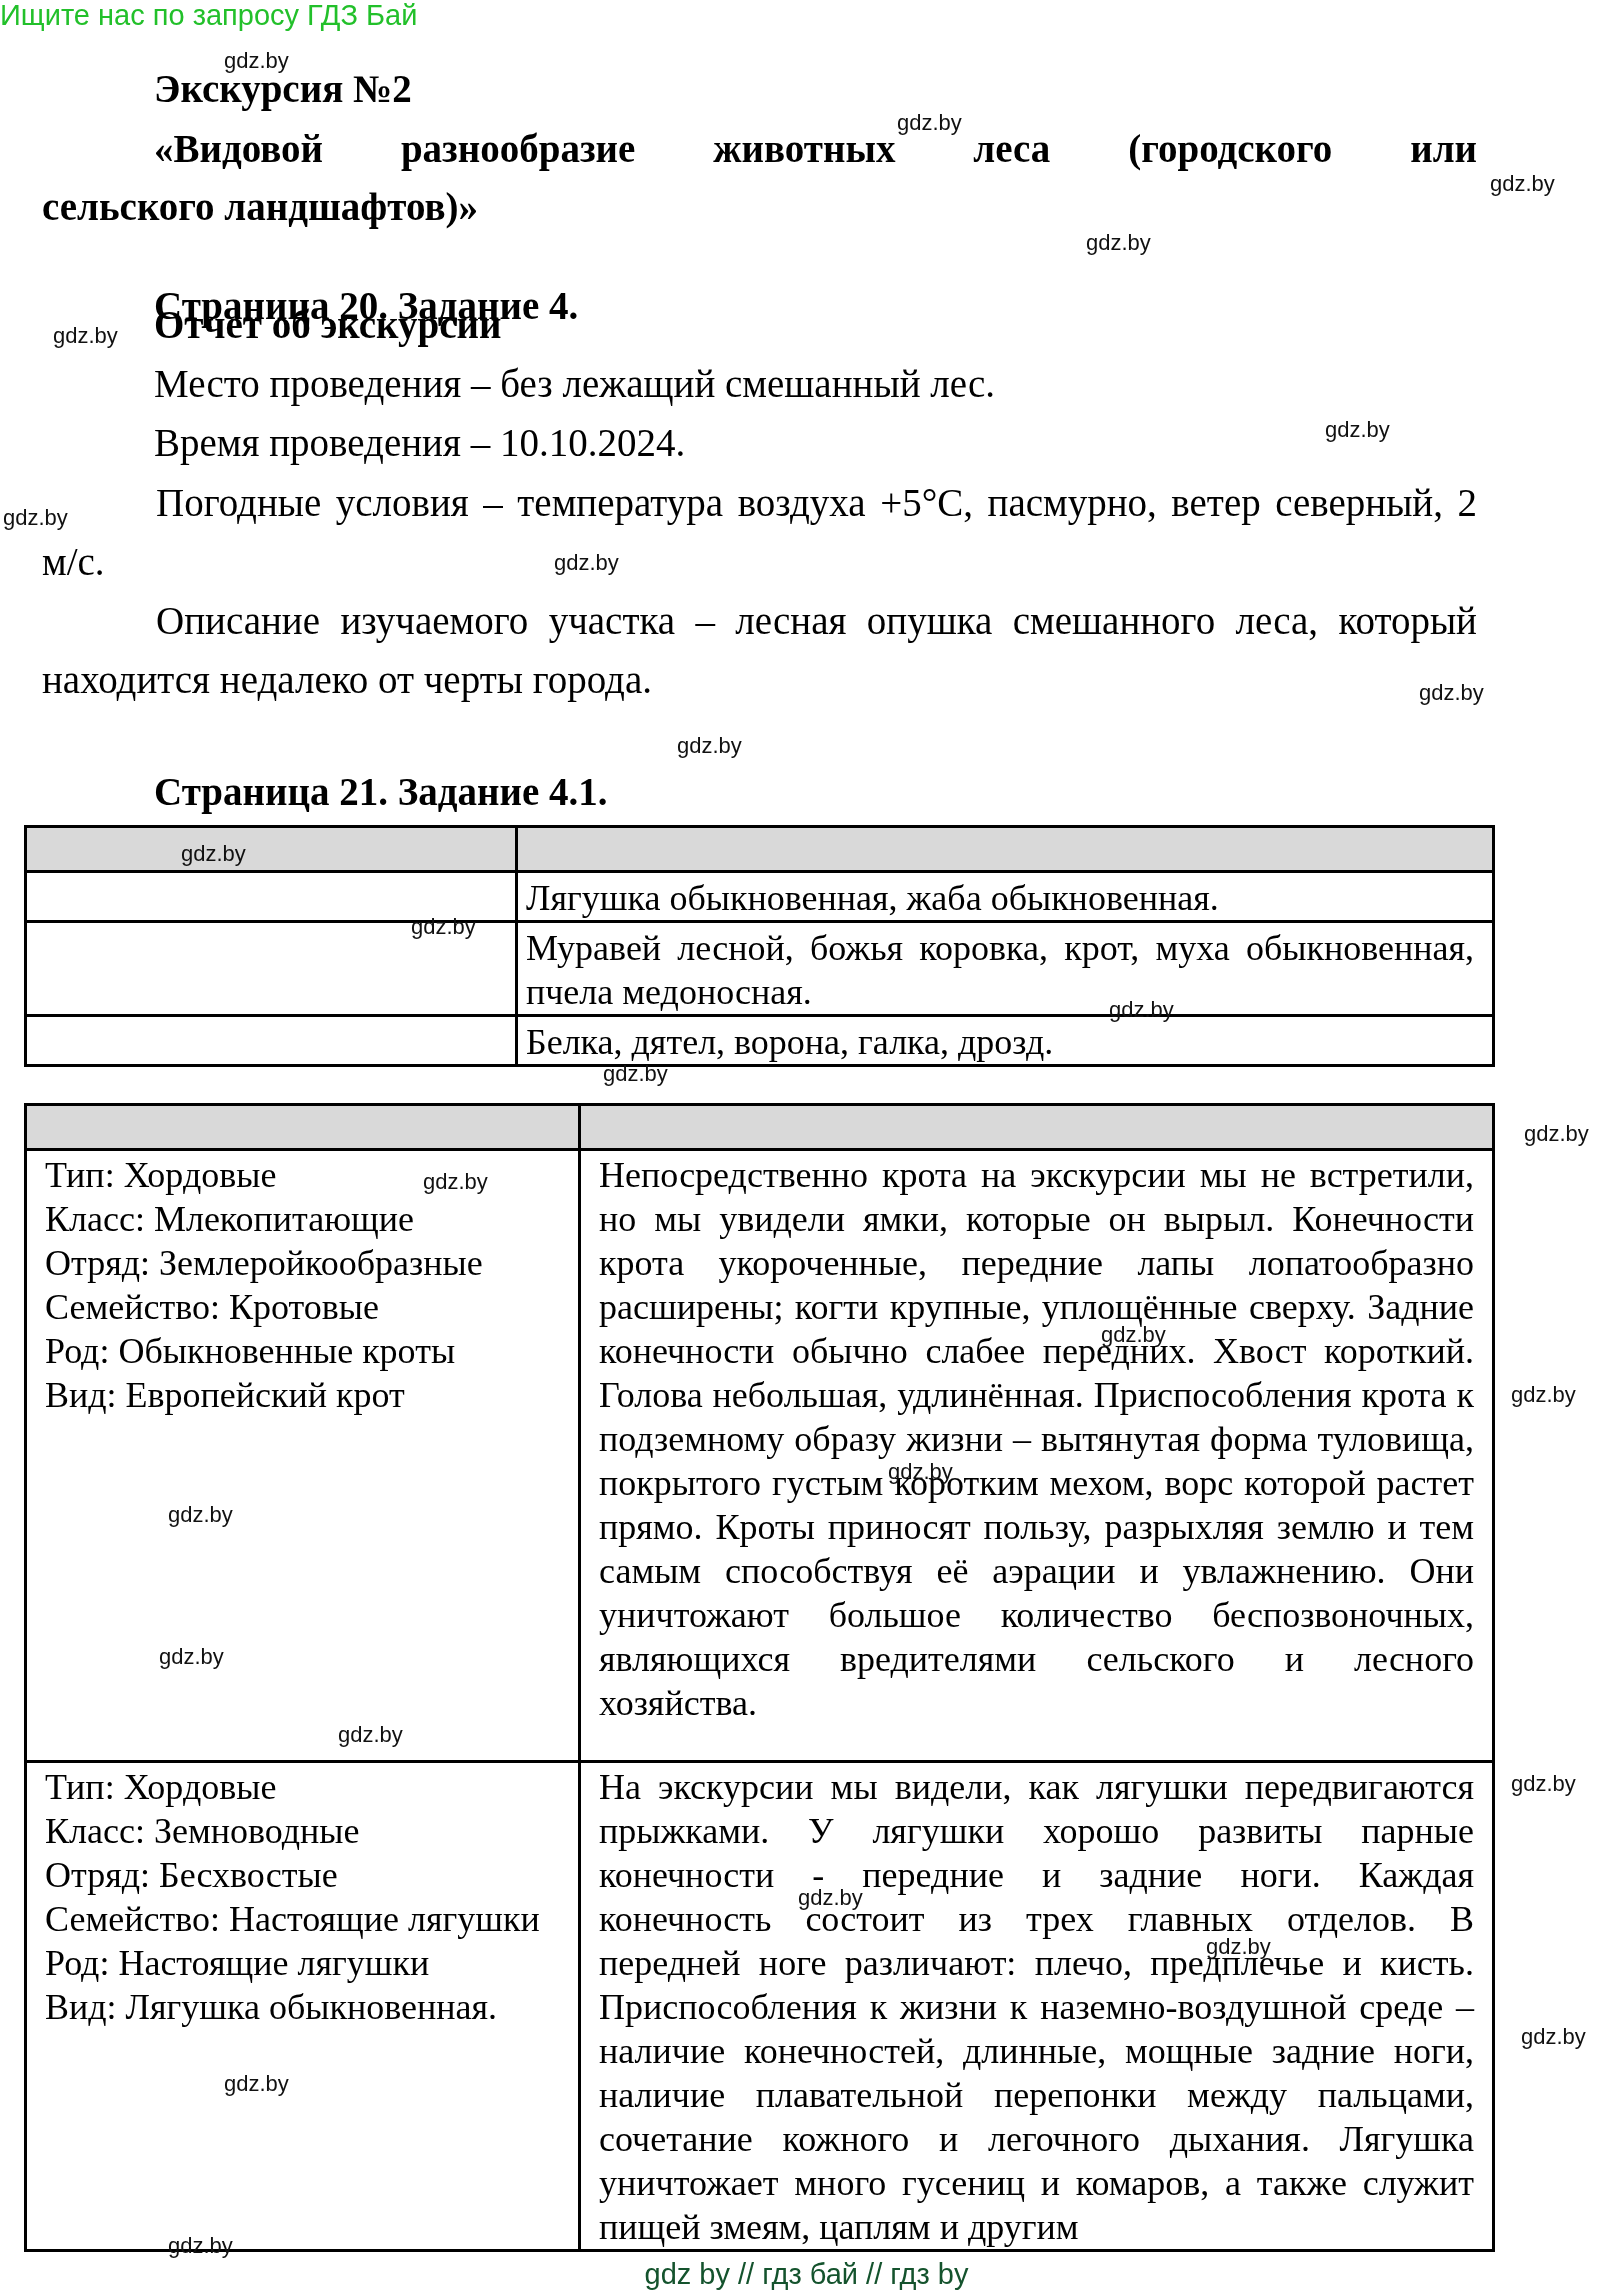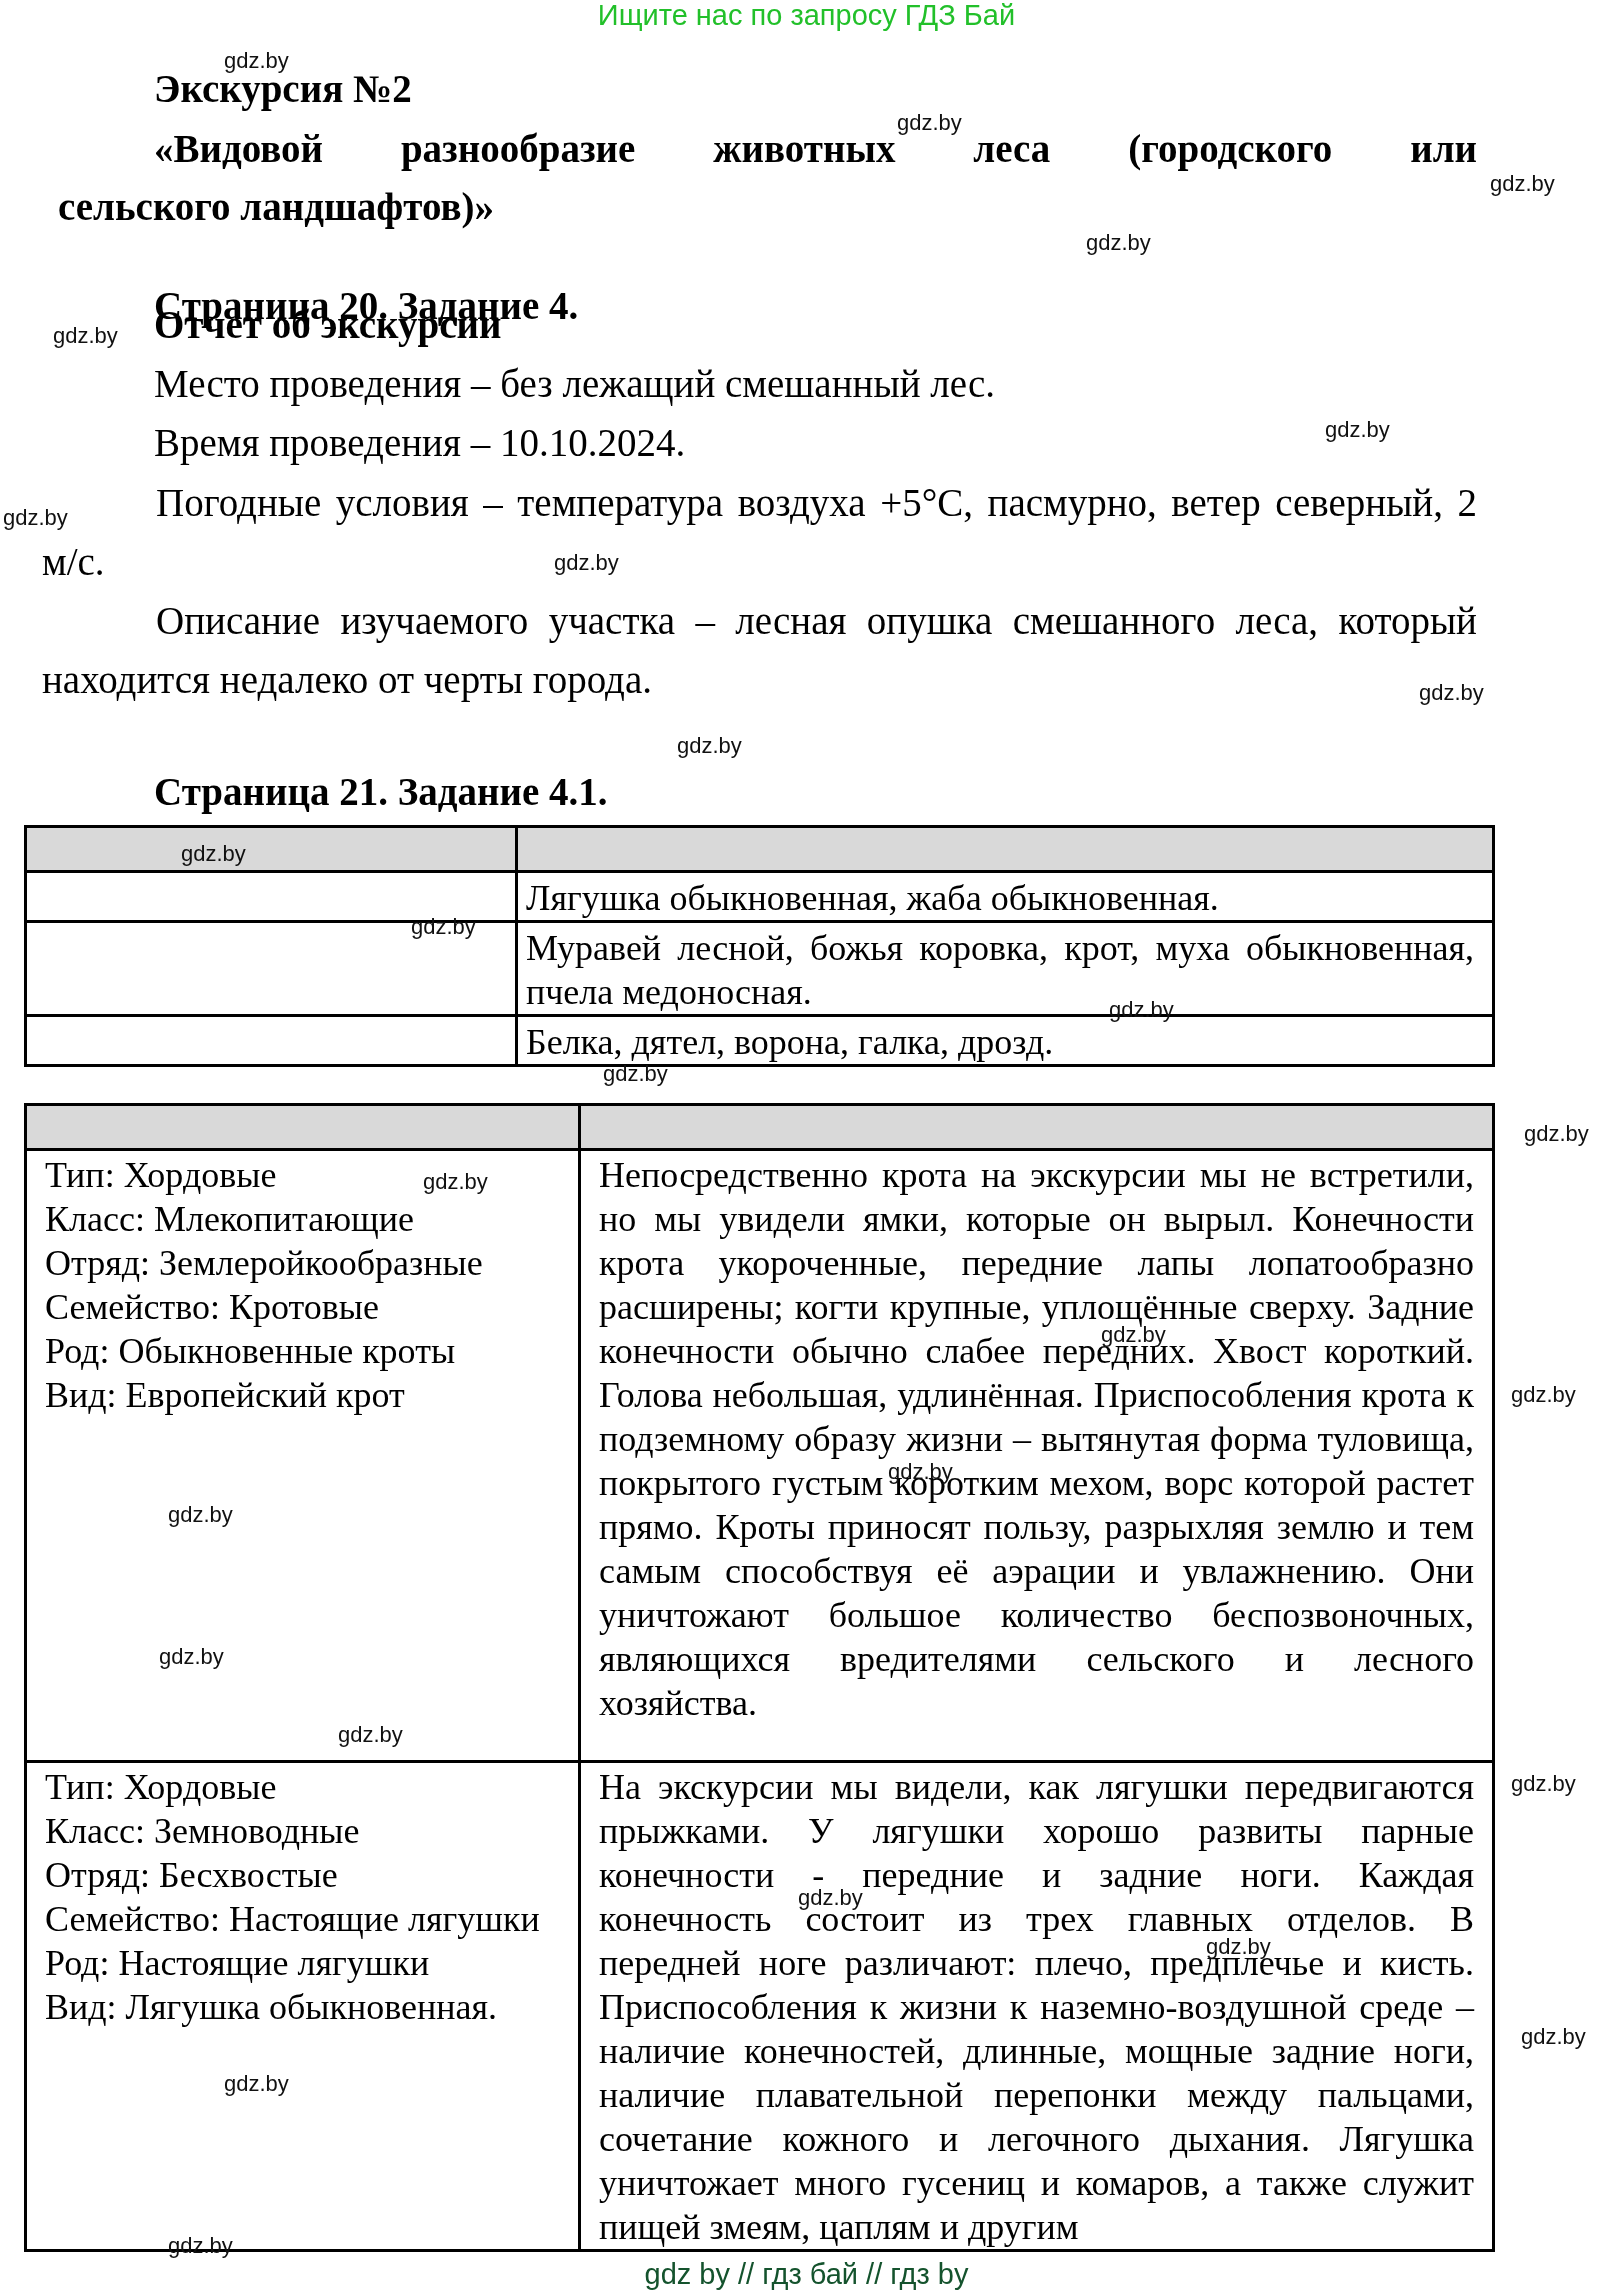--- a/index.html
+++ b/index.html
@@ -1,21 +1,21 @@
 <!DOCTYPE html>
 <html style="font-size:12px"><head>
 <meta charset="utf-8">
 <style>
   html, body { margin: 0; padding: 0; background: #ffffff; }
   body {
     width: 1613px; height: 2295px; position: relative; overflow: hidden;
     font-family: "Liberation Serif", serif; color: #000;
   }
   .top-banner {
-    position: absolute; top: 0; left: 0; width: 1613px; text-align: center;
+    position: absolute; top: 0; left: 0; width: 1613px; 
     font-family: "Liberation Sans", sans-serif; font-size: 29px; line-height: 30px;
     color: #22c02a;
   }
   .footer {
     position: absolute; top: 2258px; left: 0; width: 1613px; text-align: center;
     font-family: "Liberation Sans", sans-serif; font-size: 29px; color: #14532d;
   }
   .wm {
     position: absolute; font-family: "Liberation Sans", sans-serif;
     font-size: 22px; color: #111; white-space: nowrap;
@@ -42,21 +42,21 @@
   .t2 .right { padding: 1.5px 18px 0 18px; text-align: justify; }
   .t2 .left div { text-align: left; }
 </style>
 </head>
 <body>
 
 <div class="top-banner">Ищите нас по запросу ГДЗ Бай</div>
 
 <div class="line bold" style="left:154px; top:66px;">Экскурсия №2</div>
 <div class="just bold" style="left:42px; top:119px; width:1435px; padding-left:112px; box-sizing:border-box;">«Видовой разнообразие животных леса (городского или</div>
-<div class="line bold" style="left:58px; top:184px;">сельского ландшафтов)»</div>
+<div class="line bold" style="left:42px; top:184px;">сельского ландшафтов)»</div>
 <div class="line bold" style="left:154px; top:243px;margin-top:40px;">Страница 20. Задание 4.</div>
 <div class="line bold" style="left:154px; top:302px;">Отчет об экскурсии</div>
 
 <div class="line" style="left:154px; top:361px;">Место проведения – без лежащий смешанный лес.</div>
 <div class="line" style="left:154px; top:420px;">Время проведения – 10.10.2024.</div>
 <div class="para" style="left:42px; top:473px; width:1435px;">Погодные условия – температура воздуха +5°С, пасмурно, ветер северный, 2 м/с.</div>
 <div class="para" style="left:42px; top:591px; width:1435px;">Описание изучаемого участка – лесная опушка смешанного леса, который находится недалеко от черты города.</div>
 
 <div class="line bold" style="left:154px; top:769px;">Страница 21. Задание 4.1.</div>
 

